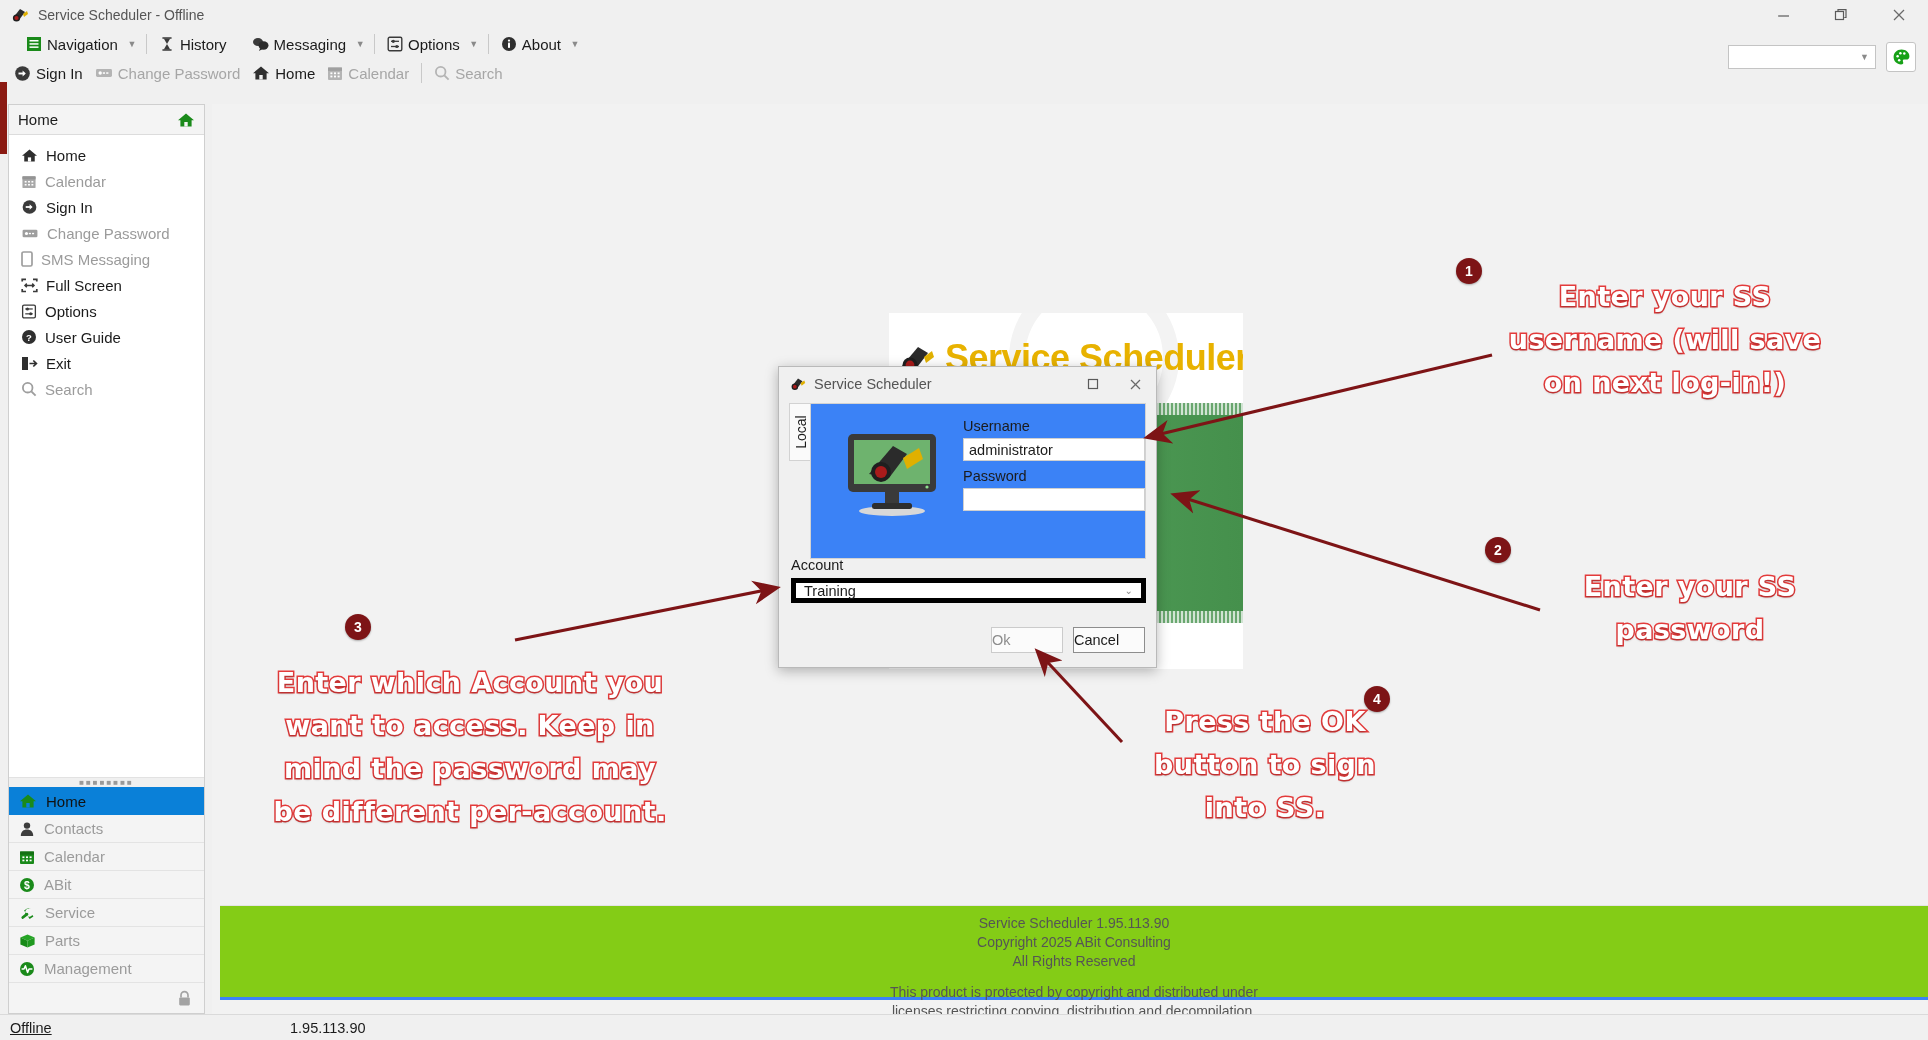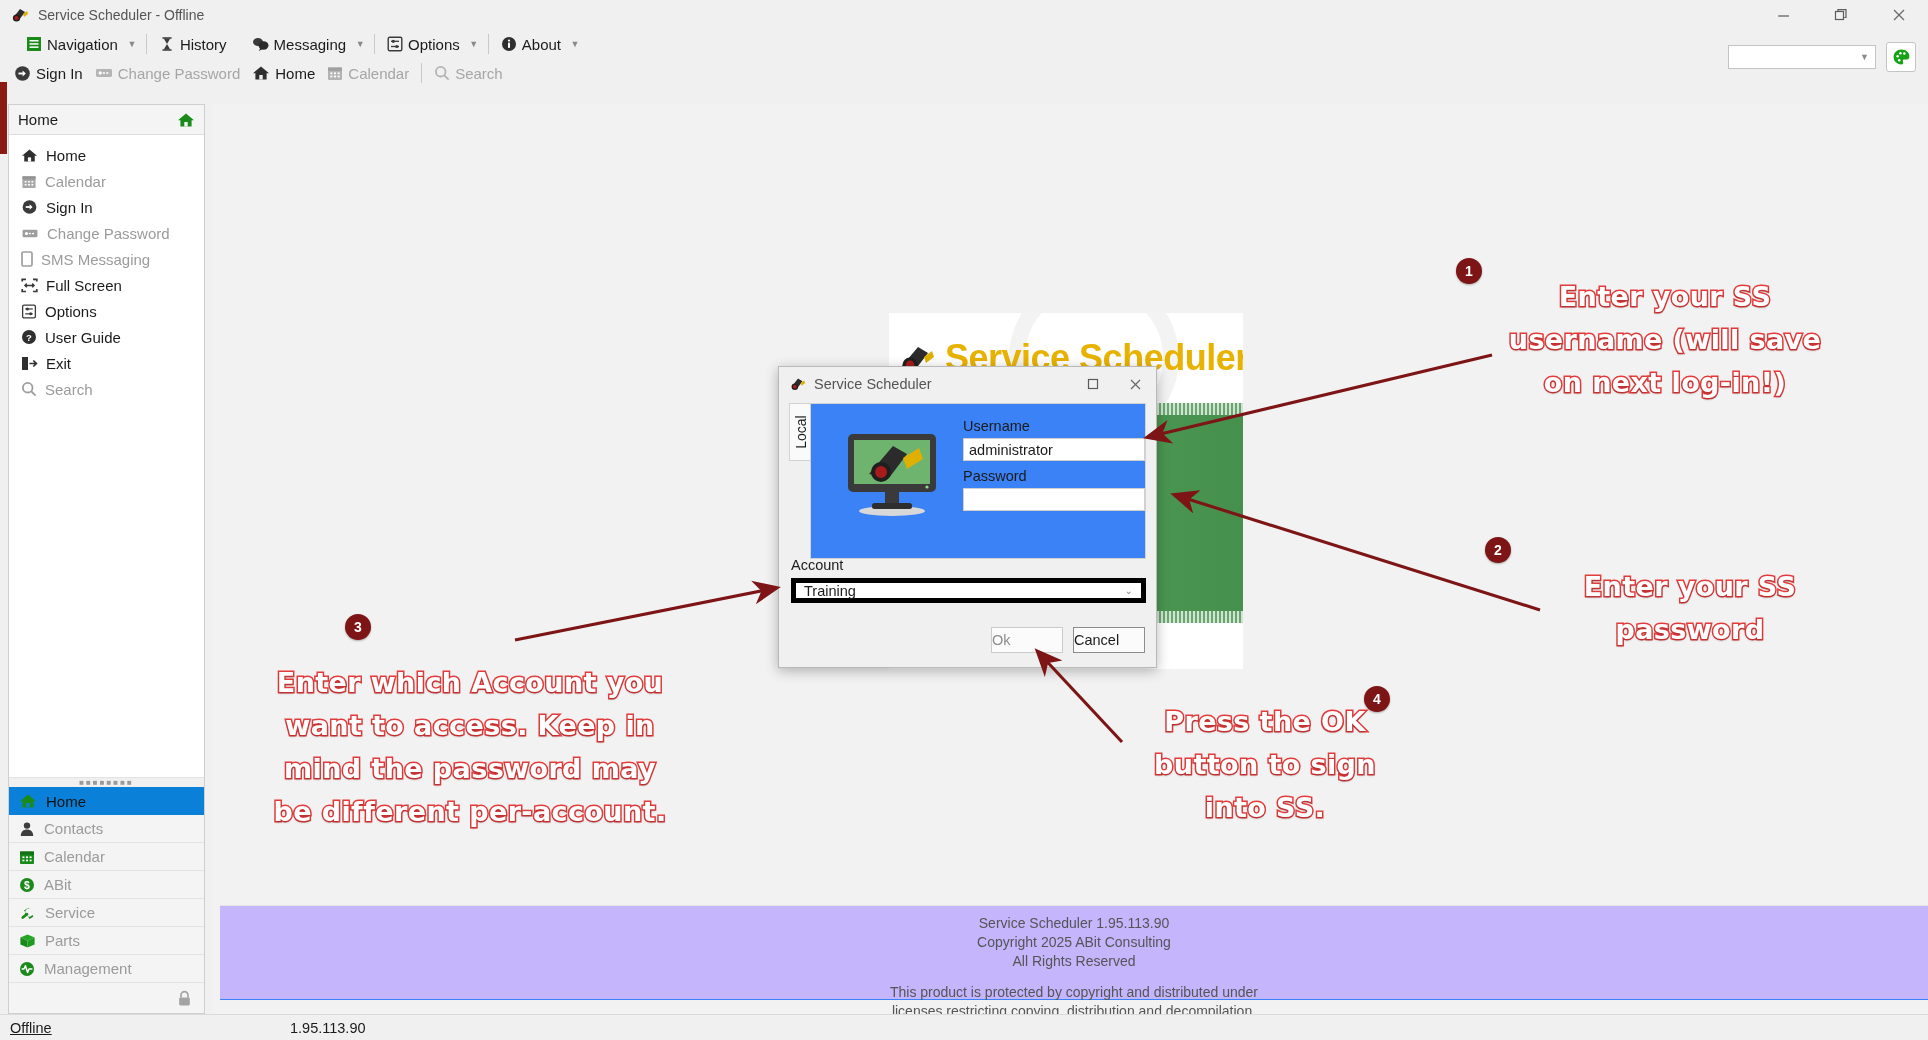--- a/index.html
+++ b/index.html
@@ -168,21 +168,21 @@
   .pbtn{
     width:72px; height:26px; background:#fbfbfb; border:1px solid #cbcbcb;
     display:flex; align-items:center; justify-content:flex-start; font-size:14.5px;
   }
   .pbtn.dimtext{ color:#8d8d8d; }
   .pbtn.strong{ border:1px solid #8d8d8d; }
 
   
   #footer{
     position:absolute; left:220px; top:905px; width:1708px; height:95px;
-    background:#c4b5fd; border-top:1px solid #e4e4e4; border-bottom:1px solid #3b82f6;
+    background:#84cc16; border-top:1px solid #e4e4e4; border-bottom:3px solid #3b82f6;
     text-align:center; color:#555; font-size:14px; padding-top:8px;
   }
   #footer .ln{ line-height:19px; }
   #footer .gap{ height:12px; }
 
   
   #statusbar{
     position:absolute; left:0; bottom:0; width:1928px; height:26px;
     background:#f0f0f0; border-top:1px solid #dadada;
     display:flex; align-items:center; font-size:14.5px;

